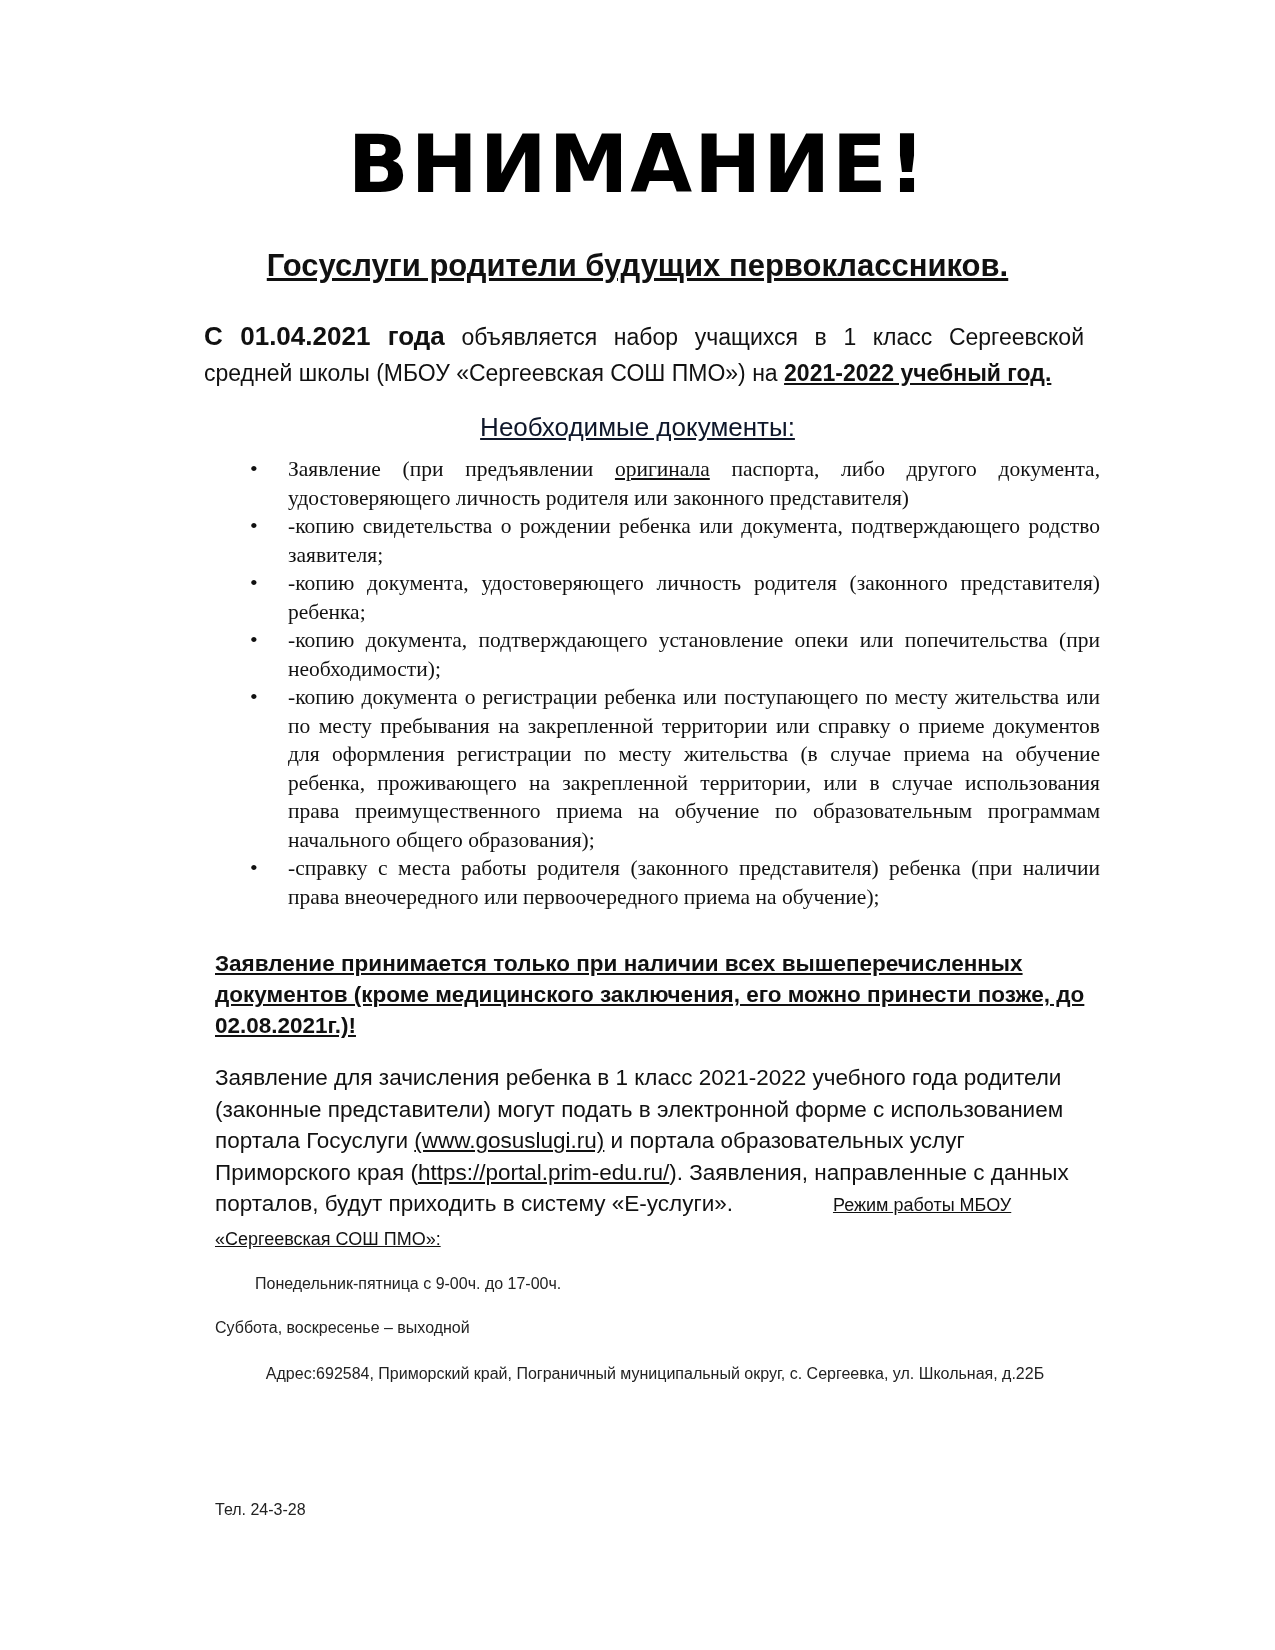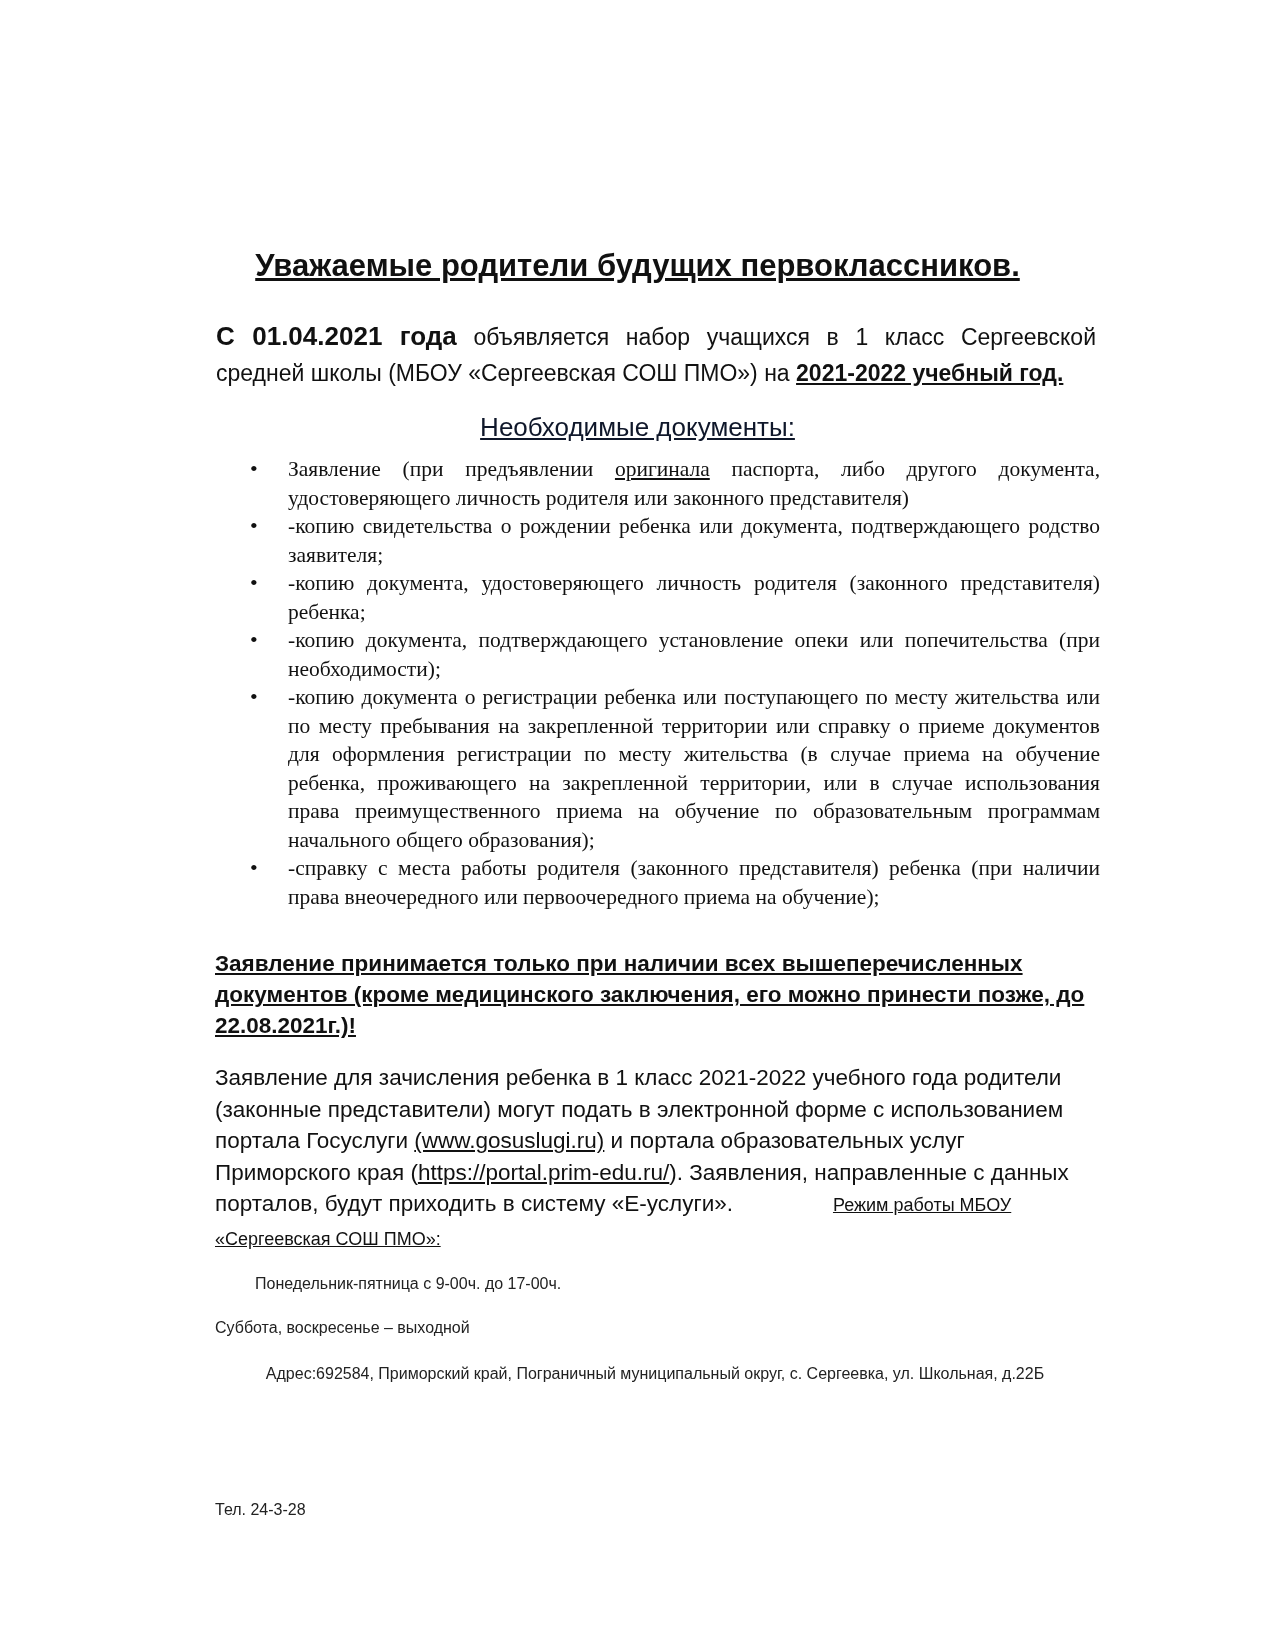--- a/index.html
+++ b/index.html
@@ -2,21 +2,21 @@
 <html><head>
 <meta charset="utf-8">
 <style>
   html, body { margin: 0; padding: 0; background: #ffffff; }
   body { width: 1275px; height: 1650px; position: relative; overflow: hidden; color: #111; }
   .page { position: absolute; left: 0; top: 0; width: 1275px; height: 1650px; }
   .title { position: absolute; top: 118px; left: 0; width: 1275px; text-align: center;
     font-family: "DejaVu Sans", sans-serif; font-weight: bold; font-size: 80px; letter-spacing: 2px; color: #000; }
   .subtitle { position: absolute; top: 248px; left: 0; width: 1275px; text-align: center;
     font-family: "Liberation Sans", sans-serif; font-weight: bold; font-size: 31px; text-decoration: underline; color: #111; }
-  .intro { position: absolute; top: 318px; left: 216px; width: 880px; font-family: "Liberation Sans", sans-serif;
+  .intro { position: absolute; top: 318px; left: 204px; width: 880px; font-family: "Liberation Sans", sans-serif;
     font-size: 23px; line-height: 36px; text-align: justify; color: #111; }
   .intro .lead { font-weight: bold; font-size: 26px; }
   .intro .u { font-weight: bold; text-decoration: underline; }
   .docs-heading { position: absolute; top: 412px; left: 0; width: 1275px; text-align: center;
     font-family: "Liberation Sans", sans-serif; font-size: 26px; text-decoration: underline; color: #0f172a; }
   ul.docs { position: absolute; top: 455px; left: 250px; width: 850px; margin: 0; padding: 0; list-style: none;
     font-family: "Liberation Serif", serif; font-size: 21.5px; line-height: 28.5px; color: #111; }
   ul.docs li { position: relative; padding-left: 38px; text-align: justify; }
   ul.docs li::before { content: "•"; position: absolute; left: 0; top: 0; font-size: 22px; }
   ul.docs .u { text-decoration: underline; }
@@ -30,38 +30,39 @@
     font-size: 16px; line-height: 24px; color: #222; }
   .info1 { top: 1272px; margin-left: 40px; }
   .info2 { top: 1316px; }
   .info3 { top: 1362px; text-align: center; }
   .info4 { top: 1498px; }
 </style>
 </head>
 <body>
 
 <div class="page">
-  <div class="subtitle">Уважаемые родители будущих первоклассников.</div>
+  <div class="title">ВНИМАНИЕ!</div>
+  <div class="subtitle">Госуслуги родители будущих первоклассников.</div>
 
   <div class="intro">
     <span class="lead">С 01.04.2021 года</span><span> объявляется набор учащихся в 1 класс Сергеевской средней школы (МБОУ «Сергеевская СОШ ПМО») на </span><span class="u">2021-2022 учебный год.</span>
   </div>
 
   <div class="docs-heading">Необходимые документы:</div>
 
   <ul class="docs">
     <li><span>Заявление (при предъявлении </span><span class="u">оригинала</span><span> паспорта, либо другого документа, удостоверяющего личность родителя или законного представителя)</span></li>
     <li>-копию свидетельства о рождении ребенка или документа, подтверждающего родство заявителя;</li>
     <li>-копию документа, удостоверяющего личность родителя (законного представителя) ребенка;</li>
     <li>-копию документа, подтверждающего установление опеки или попечительства (при необходимости);</li>
     <li>-копию документа о регистрации ребенка или поступающего по месту жительства или по месту пребывания на закрепленной территории или справку о приеме документов для оформления регистрации по месту жительства (в случае приема на обучение ребенка, проживающего на закрепленной территории, или в случае использования права преимущественного приема на обучение по образовательным программам начального общего образования);</li>
     <li>-справку с места работы родителя (законного представителя) ребенка (при наличии права внеочередного или первоочередного приема на обучение);</li>
   </ul>
 
-  <div class="warn">Заявление принимается только при наличии всех вышеперечисленных документов (кроме медицинского заключения, его можно принести позже, до 22.08.2021г.)!</div>
+  <div class="warn">Заявление принимается только при наличии всех вышеперечисленных документов (кроме медицинского заключения, его можно принести позже, до 02.08.2021г.)!</div>
 
   <div class="online">
     <span>Заявление для зачисления ребенка в 1 класс 2021-2022  учебного года родители (законные представители) могут подать в электронной форме с использованием портала Госуслуги </span><span class="link">(www.gosuslugi.ru)</span><span> и портала образовательных услуг Приморского края (</span><span class="link">https://portal.prim-edu.ru/</span><span>). Заявления, направленные с данных порталов, будут приходить в систему «Е-услуги».</span><span class="hours-title">Режим работы МБОУ «Сергеевская СОШ ПМО»:</span>
   </div>
 
   <div class="info info1">Понедельник-пятница с 9-00ч. до 17-00ч.</div>
   <div class="info info2">Суббота, воскресенье – выходной</div>
   <div class="info info3">Адрес:692584, Приморский край, Пограничный муниципальный округ, с. Сергеевка, ул. Школьная, д.22Б</div>
   <div class="info info4">Тел. 24-3-28</div>
 </div>

